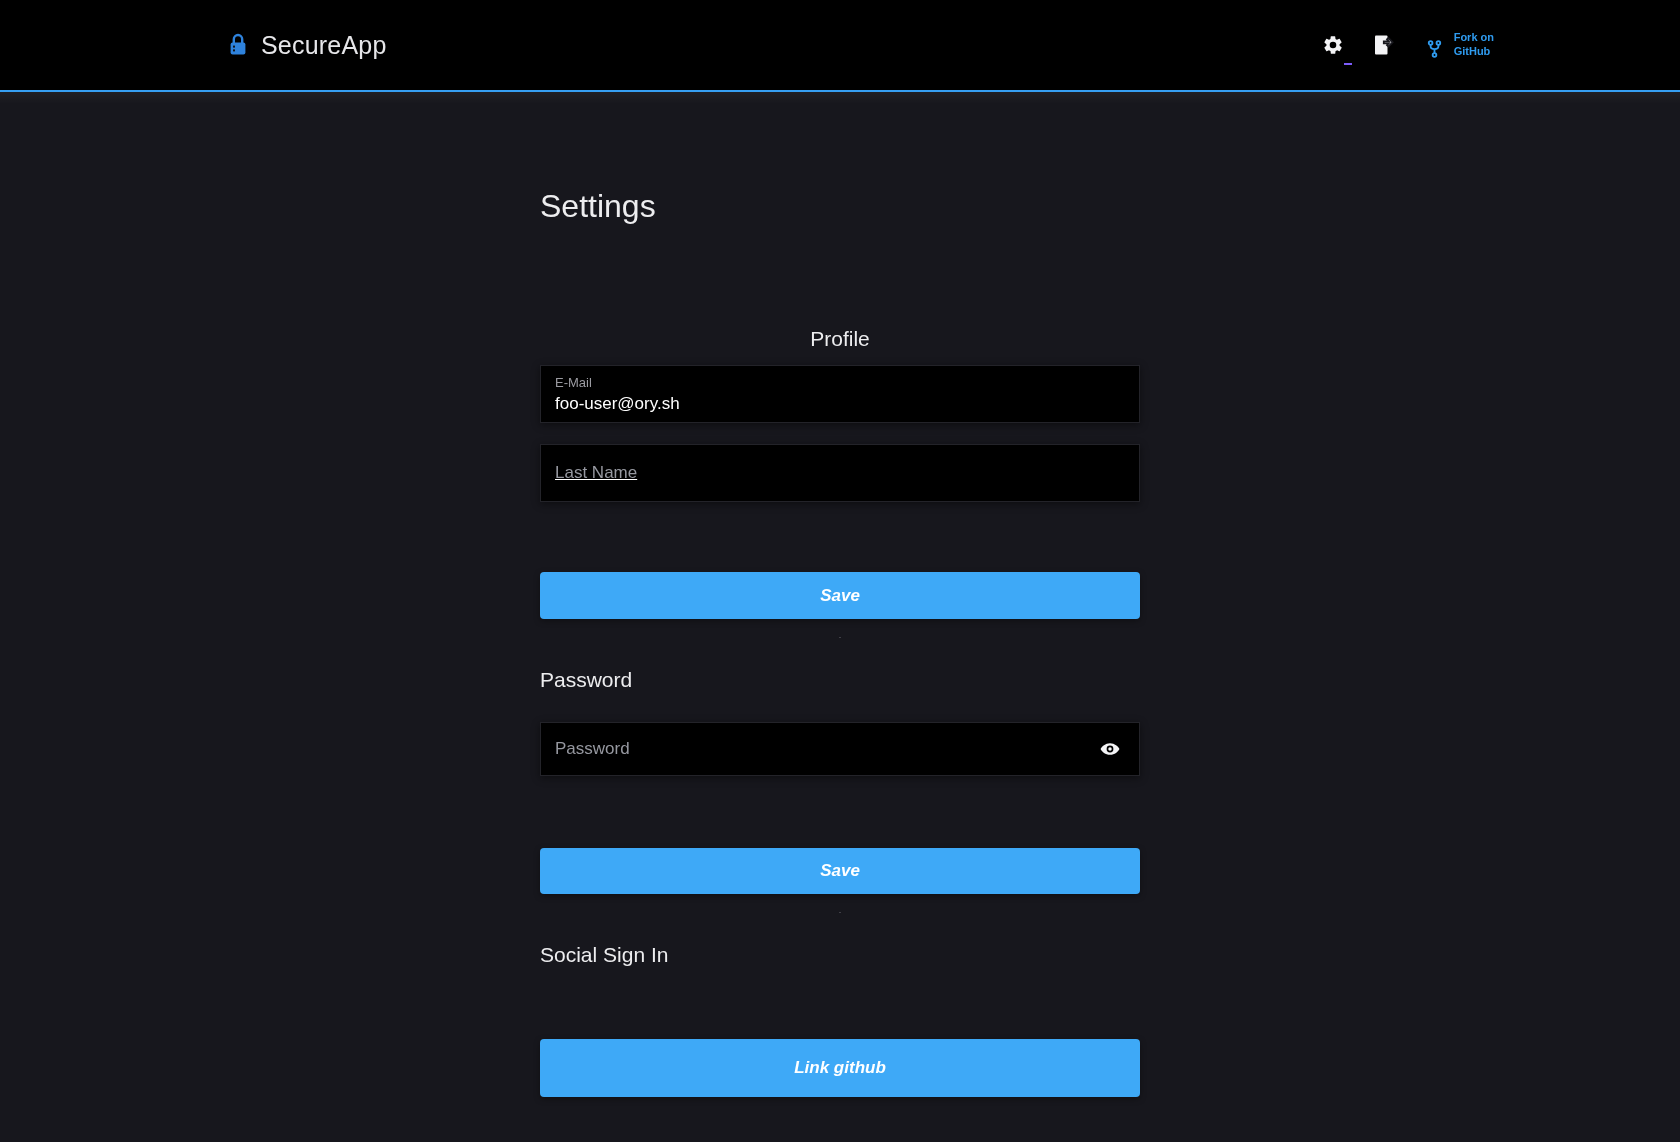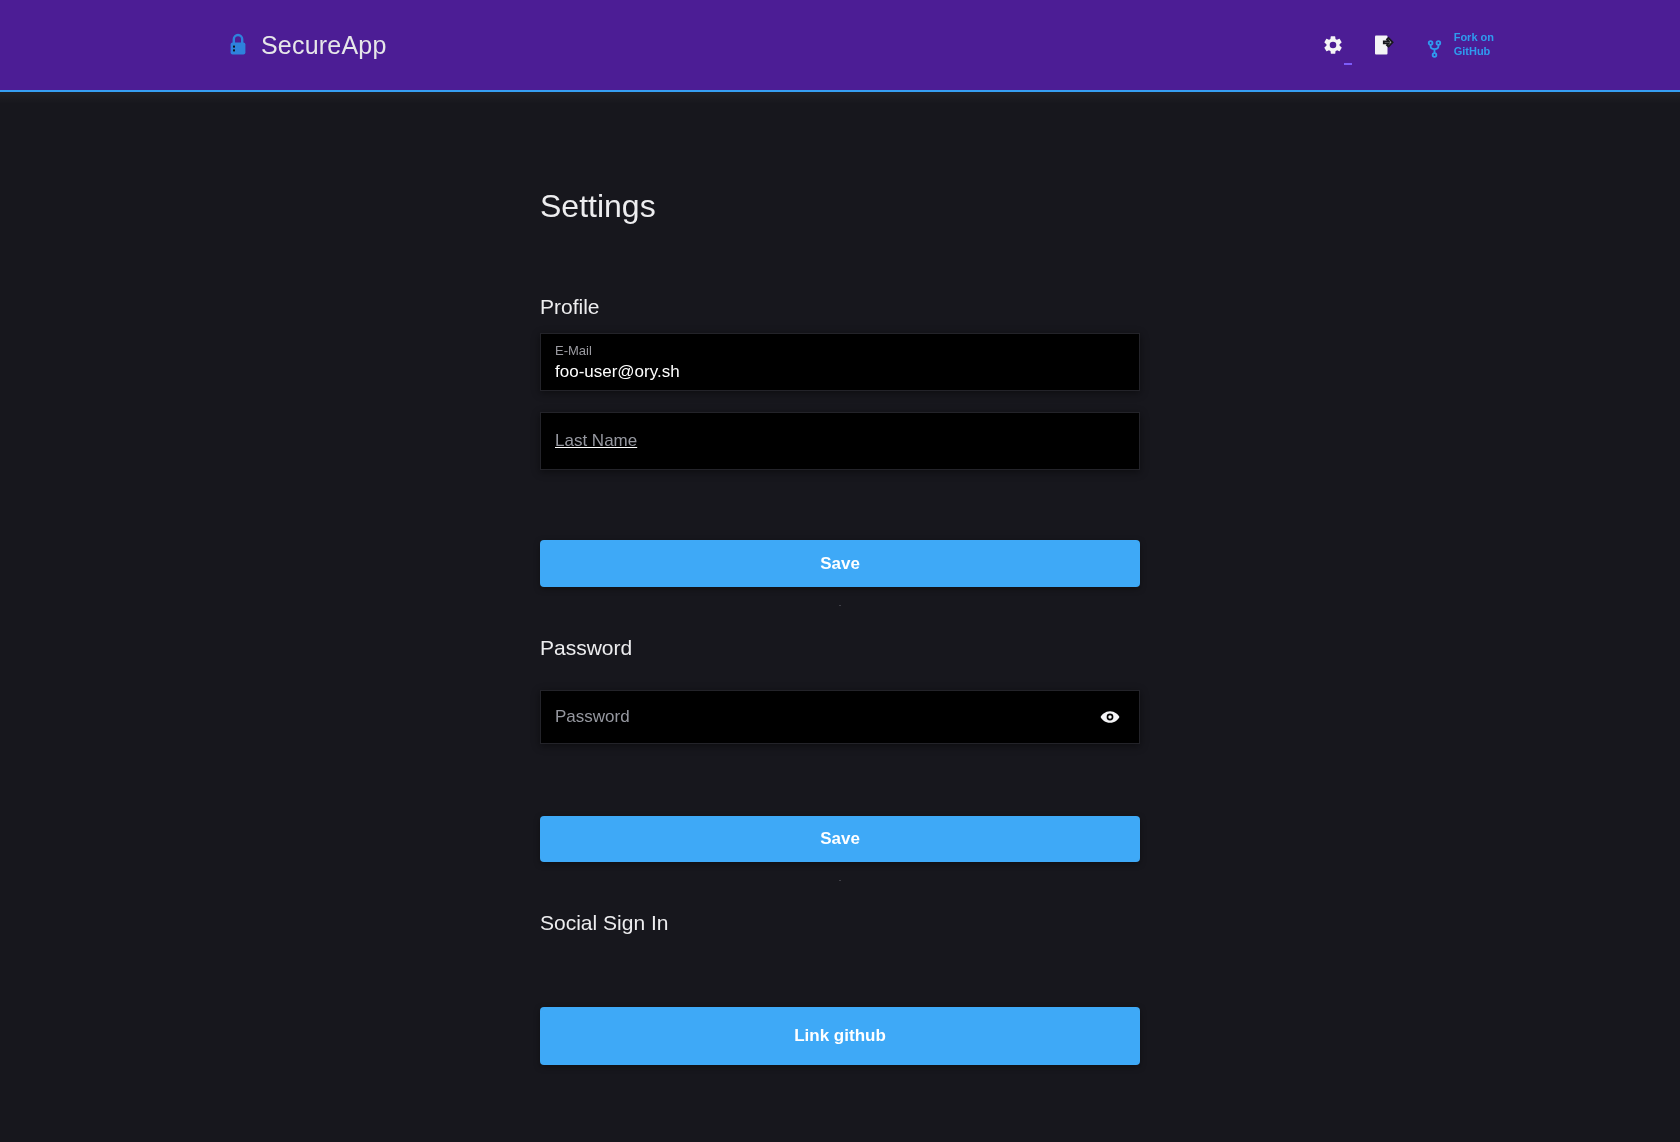--- a/index.html
+++ b/index.html
@@ -8,21 +8,21 @@
     background:#17171d;
     font-family:"Liberation Sans","DejaVu Sans",sans-serif;
     color:#ededef;
   }
 
   
   .topbar {
     height:92px;
     display:flex; align-items:center; justify-content:space-between;
     padding:0 186px 0 228px;
-    background:#4c1d95;
+    background:#000000;
     border-bottom:2px solid #2e9bf2;
     position:relative;
   }
   .topbar::after {
     content:""; position:absolute; left:0; right:0; top:100%;
     height:14px;
     background:linear-gradient(to bottom, rgba(255,255,255,0.045), rgba(255,255,255,0));
     pointer-events:none;
   }
   .logo { display:flex; align-items:center; gap:13px; }
@@ -30,21 +30,21 @@
   .topbar-actions { display:flex; align-items:center; gap:24px; }
   .iconbtn { position:relative; width:26px; height:26px; display:flex; align-items:center; justify-content:center; cursor:pointer; }
   .purple-dash { position:absolute; right:-6px; bottom:-7px; width:8px; height:2px; background:#7c5cfa; }
   .fork-link { display:flex; align-items:flex-end; gap:11px; cursor:pointer; margin-left:6px; }
   .fork-text { font-size:11px; line-height:1.25; font-weight:700; color:#2f9bef; }
 
   
   .main-col { width:600px; margin:0 auto; }
   .page-title { margin-top:90px; font-size:32px; line-height:48px; font-weight:400; color:#ededef; }
   .section-heading { font-size:21px; line-height:25px; font-weight:400; color:#ededef; }
-  .h-profile { margin-top:64px; }
+  .h-profile { margin-top:96px;text-align:center; }
   .h-password { margin-top:28px; }
   .h-social { margin-top:28px; }
 
   .field {
     width:100%;
     background:#000;
     border:1px solid #232329;
     border-radius:0;
     box-shadow:0 2px 8px rgba(0,0,0,0.45);
   }
@@ -70,20 +70,21 @@
     width:28px; height:28px; display:flex; align-items:center; justify-content:center;
     cursor:pointer; background:transparent; border:none;
   }
 
   .btn {
     display:block; width:100%; height:47px;
     background:#3ea9f7; color:#ffffff;
     font-size:17px; font-weight:700; font-family:inherit;
     border:none; border-radius:4px; cursor:pointer;
     box-shadow:0 2px 6px rgba(0,0,0,0.35);
+    font-style:italic;
   }
   .btn-save1 { margin-top:70px; }
   .btn-save2 { margin-top:72px; height:46px; }
   .btn-github { margin-top:72px; height:58px; }
 
   .dot-sep {
     margin-top:12px; height:8px;
     text-align:center; font-size:9px; line-height:8px; color:#77777d;
   }
 </style>

